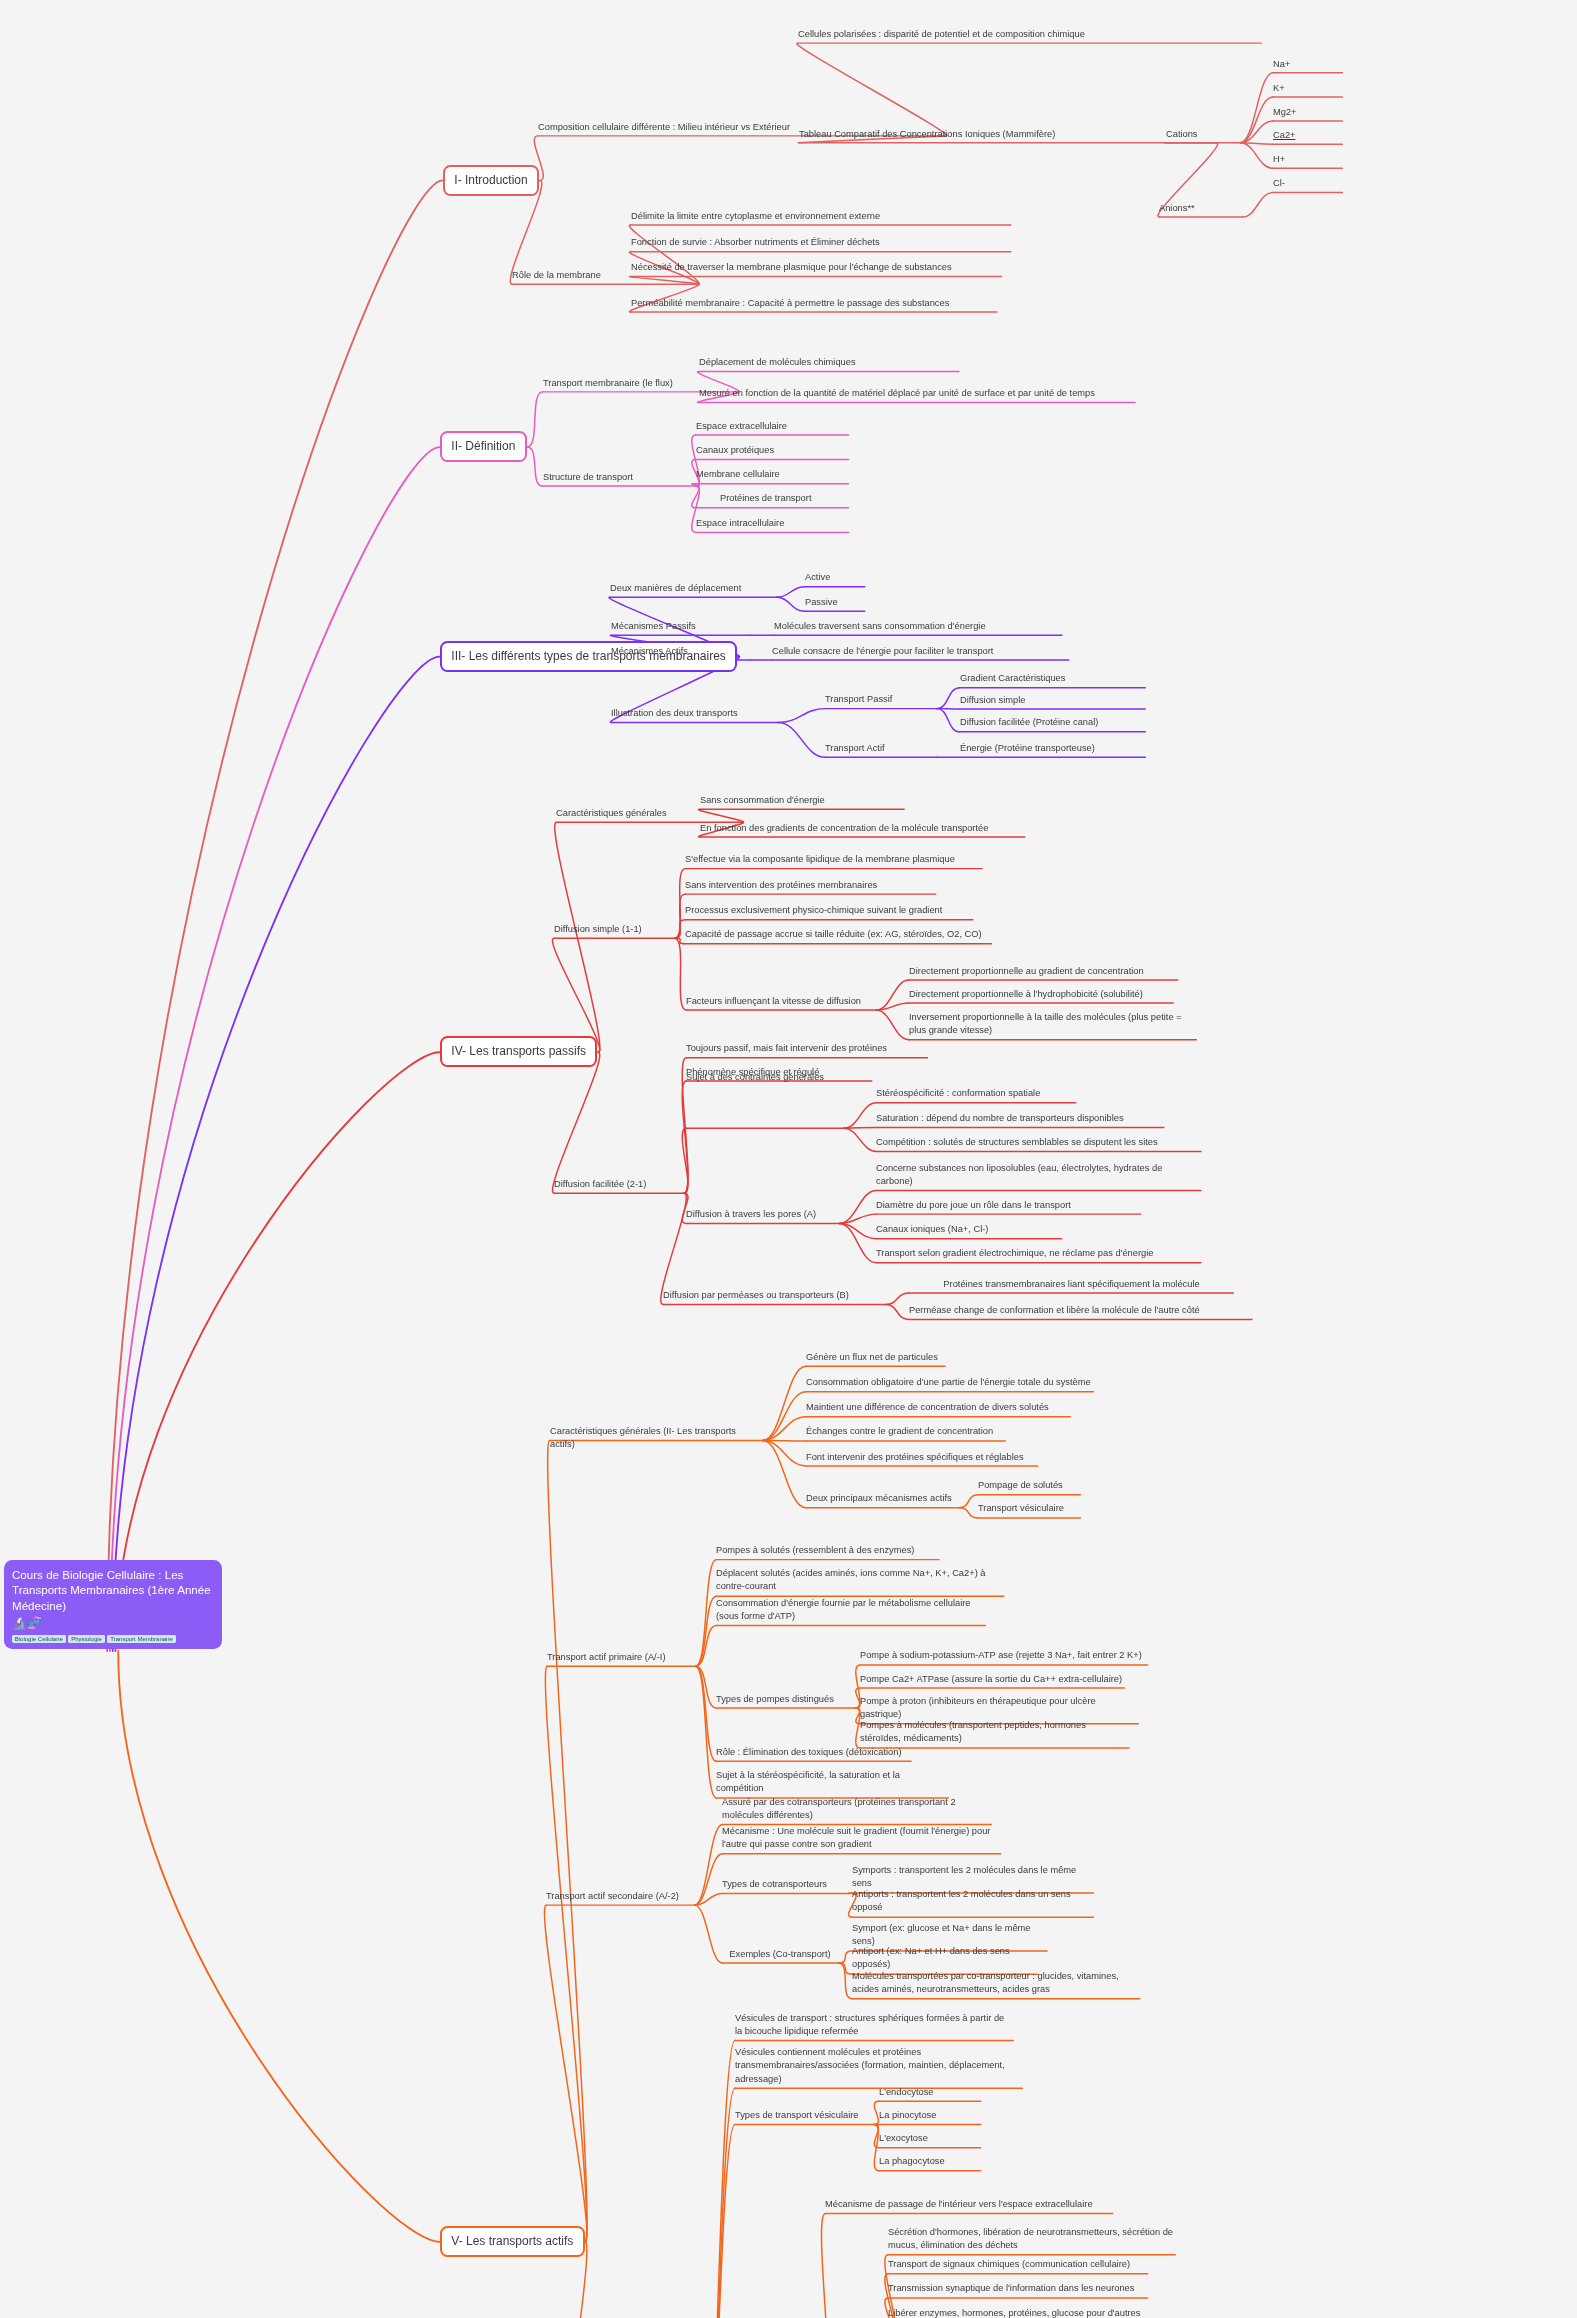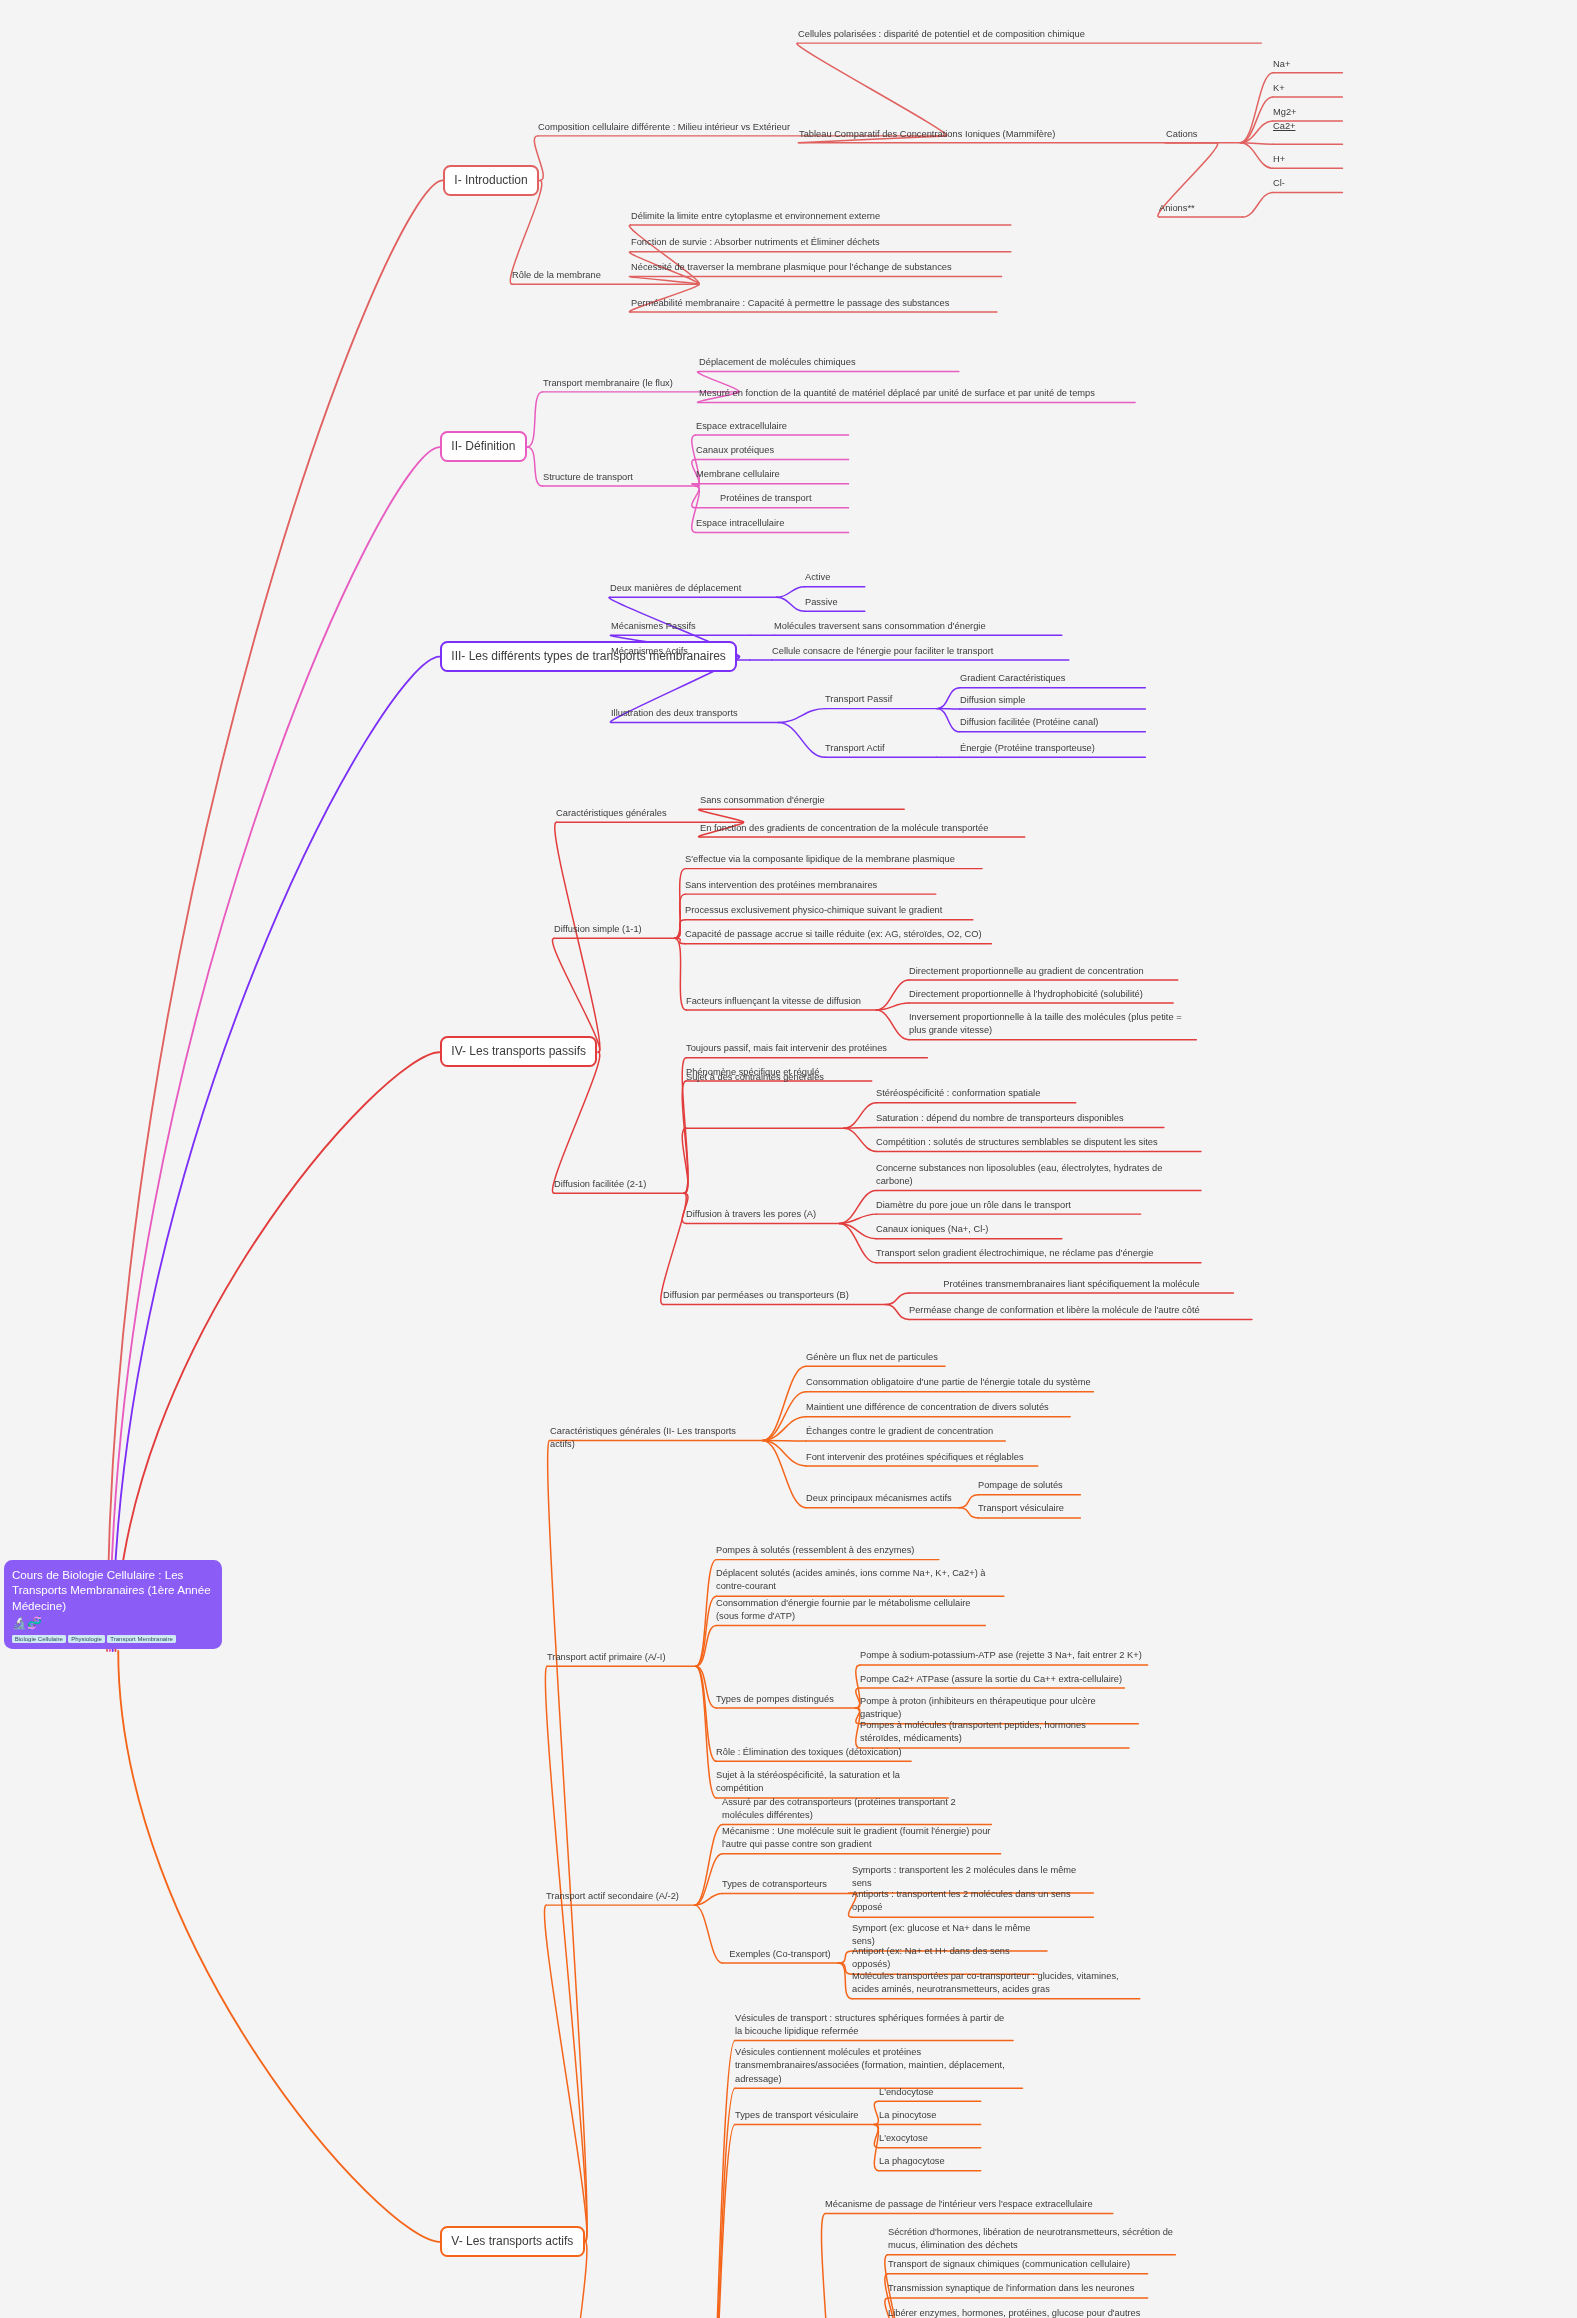--- a/index.html
+++ b/index.html
@@ -368,21 +368,21 @@
   <div id="nodes">
       <div class="node lvl1 c-red" style="left: 443px; top: 165px;">I- Introduction</div>
       <div class="node lbl lbl" style="left: 538px; top: 121px; width: 408px;">Composition cellulaire différente : Milieu intérieur vs Extérieur</div>
       <div class="node lbl lbl" style="left: 798px; top: 28px; width: 464px;">Cellules polarisées : disparité de potentiel et de composition chimique</div>
       <div class="node lbl lbl" style="left: 799px; top: 128px; width: 417px;">Tableau Comparatif des Concentrations Ioniques (Mammifère)</div>
       <div class="node lbl lbl" style="left: 1166px; top: 128px; width: 74px;">Cations</div>
       <div class="node lbl lbl" style="left: 1159px; top: 202px; width: 83px;">Anions**</div>
       <div class="node lbl lbl" style="left: 1273px; top: 58px; width: 70px;">Na+</div>
       <div class="node lbl lbl" style="left: 1273px; top: 82px; width: 70px;">K+</div>
       <div class="node lbl lbl" style="left: 1273px; top: 106px; width: 70px;">Mg2+</div>
-      <div class="node lbl lbl" style="left: 1273px; top: 120px; width: 70px; text-decoration: underline;">Ca2+</div>
+      <div class="node lbl lbl" style="left: 1273px; top: 129px; width: 70px; text-decoration: underline;">Ca2+</div>
       <div class="node lbl lbl" style="left: 1273px; top: 153px; width: 70px;">H+</div>
       <div class="node lbl lbl" style="left: 1273px; top: 177px; width: 70px;">Cl-</div>
       <div class="node lbl lbl" style="left: 512px; top: 269px; width: 185px;">Rôle de la membrane</div>
       <div class="node lbl lbl" style="left: 631px; top: 210px; width: 380px;">Délimite la limite entre cytoplasme et environnement externe</div>
       <div class="node lbl lbl" style="left: 631px; top: 236px; width: 380px;">Fonction de survie : Absorber nutriments et Éliminer déchets</div>
       <div class="node lbl lbl" style="left: 631px; top: 261px; width: 371px;">Nécessité de traverser la membrane plasmique pour l'échange de substances</div>
       <div class="node lbl lbl" style="left: 631px; top: 297px; width: 366px;">Perméabilité membranaire : Capacité à permettre le passage des substances</div>
       <div class="node lvl1 c-pink" style="left: 440px; top: 431px;">II- Définition</div>
       <div class="node lbl lbl" style="left: 543px; top: 377px; width: 195px;">Transport membranaire (le flux)</div>
       <div class="node lbl lbl" style="left: 699px; top: 356px; width: 260px;">Déplacement de molécules chimiques</div>

